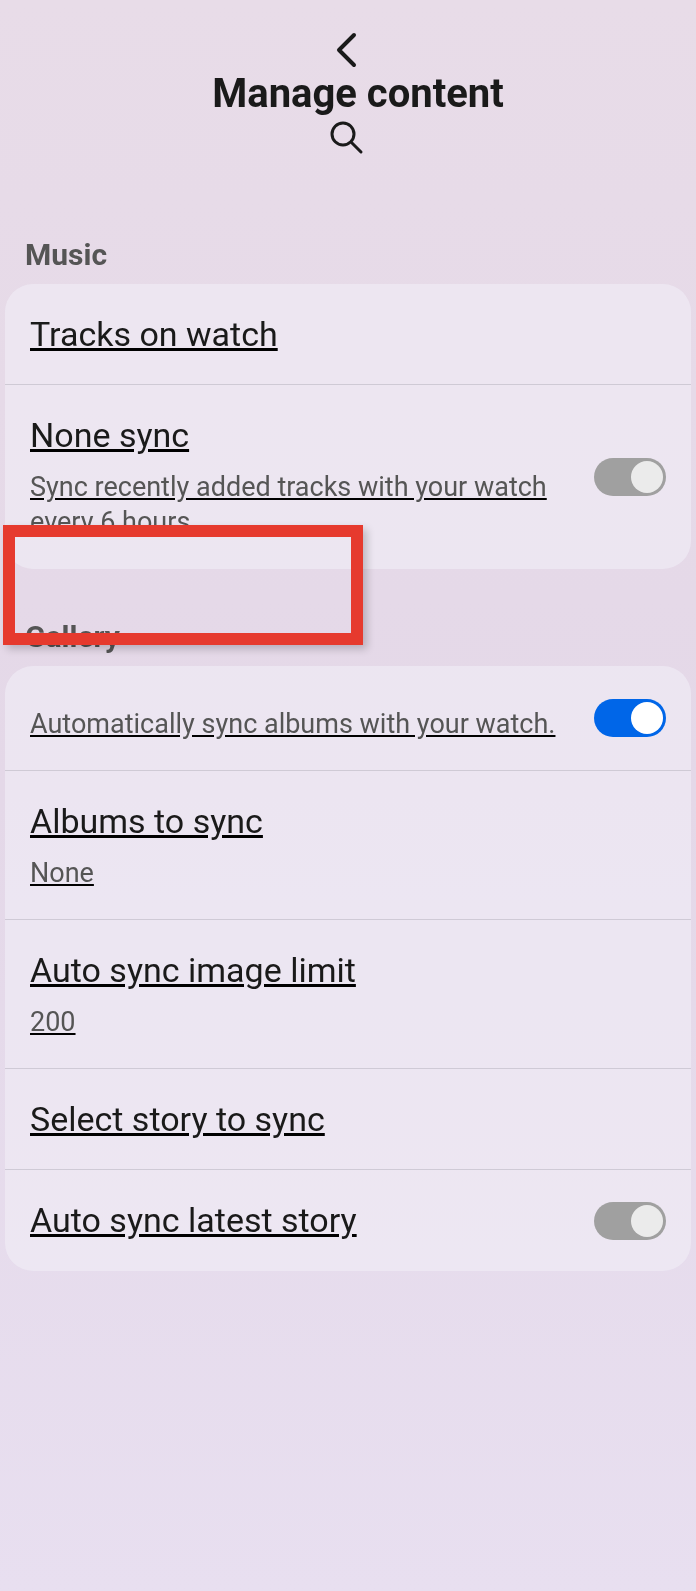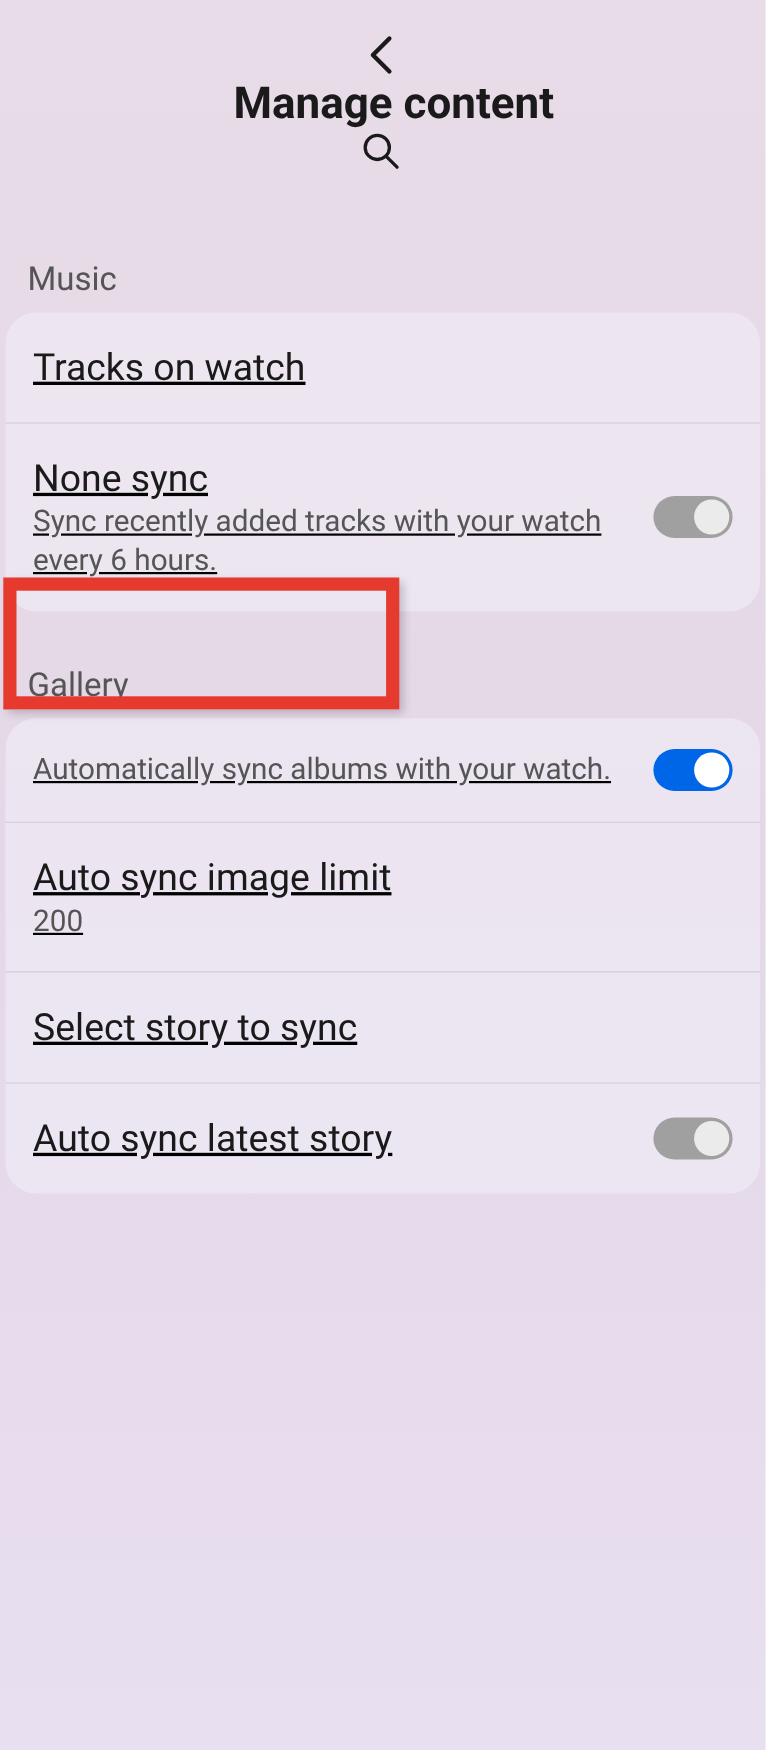--- a/index.html
+++ b/index.html
@@ -39,21 +39,21 @@
     .search-button {
       width: 40px;
       height: 40px;
       display: flex;
       align-items: center;
       justify-content: center;
       cursor: pointer;
     }
     .section-header {
       font-size: 30px;
-      font-weight: 400;
+      font-weight: 700;
       color: #555;
       padding: 50px 25px 12px 25px;
     }
     .list-group {
       background: rgba(240, 235, 245, 0.7);
       border-radius: 28px;
       margin: 0 5px;
       text-decoration: underline;
     }
     .list-item {
@@ -71,21 +71,21 @@
     }
     .list-item-title {
       font-size: 34px;
       font-weight: 400;
       color: #1a1a1a;
       line-height: 1.3;
     }
     .list-item-subtitle {
       font-size: 27px;
       color: #555;
-      margin-top: 0;
+      margin-top: 13px;
       line-height: 1.3;
     }
     .toggle {
       width: 72px;
       height: 38px;
       border-radius: 20px;
       position: relative;
       cursor: pointer;
       flex-shrink: 0;
       margin-left: 20px;
@@ -172,20 +172,26 @@
   <div class="list-item">
     <div class="list-item-content">
       <div class="list-item-subtitle">Automatically sync albums with your watch.</div>
     </div>
     <div class="toggle toggle-on">
       <div class="toggle-knob"></div>
     </div>
   </div>
   <div class="list-item">
     <div class="list-item-content">
+      <div class="list-item-title">Albums to sync</div>
+      <div class="list-item-subtitle">None</div>
+    </div>
+  </div>
+  <div class="list-item">
+    <div class="list-item-content">
       <div class="list-item-title">Auto sync image limit</div>
       <div class="list-item-subtitle">200</div>
     </div>
   </div>
   <div class="list-item">
     <div class="list-item-content">
       <div class="list-item-title">Select story to sync</div>
     </div>
   </div>
   <div class="list-item">

